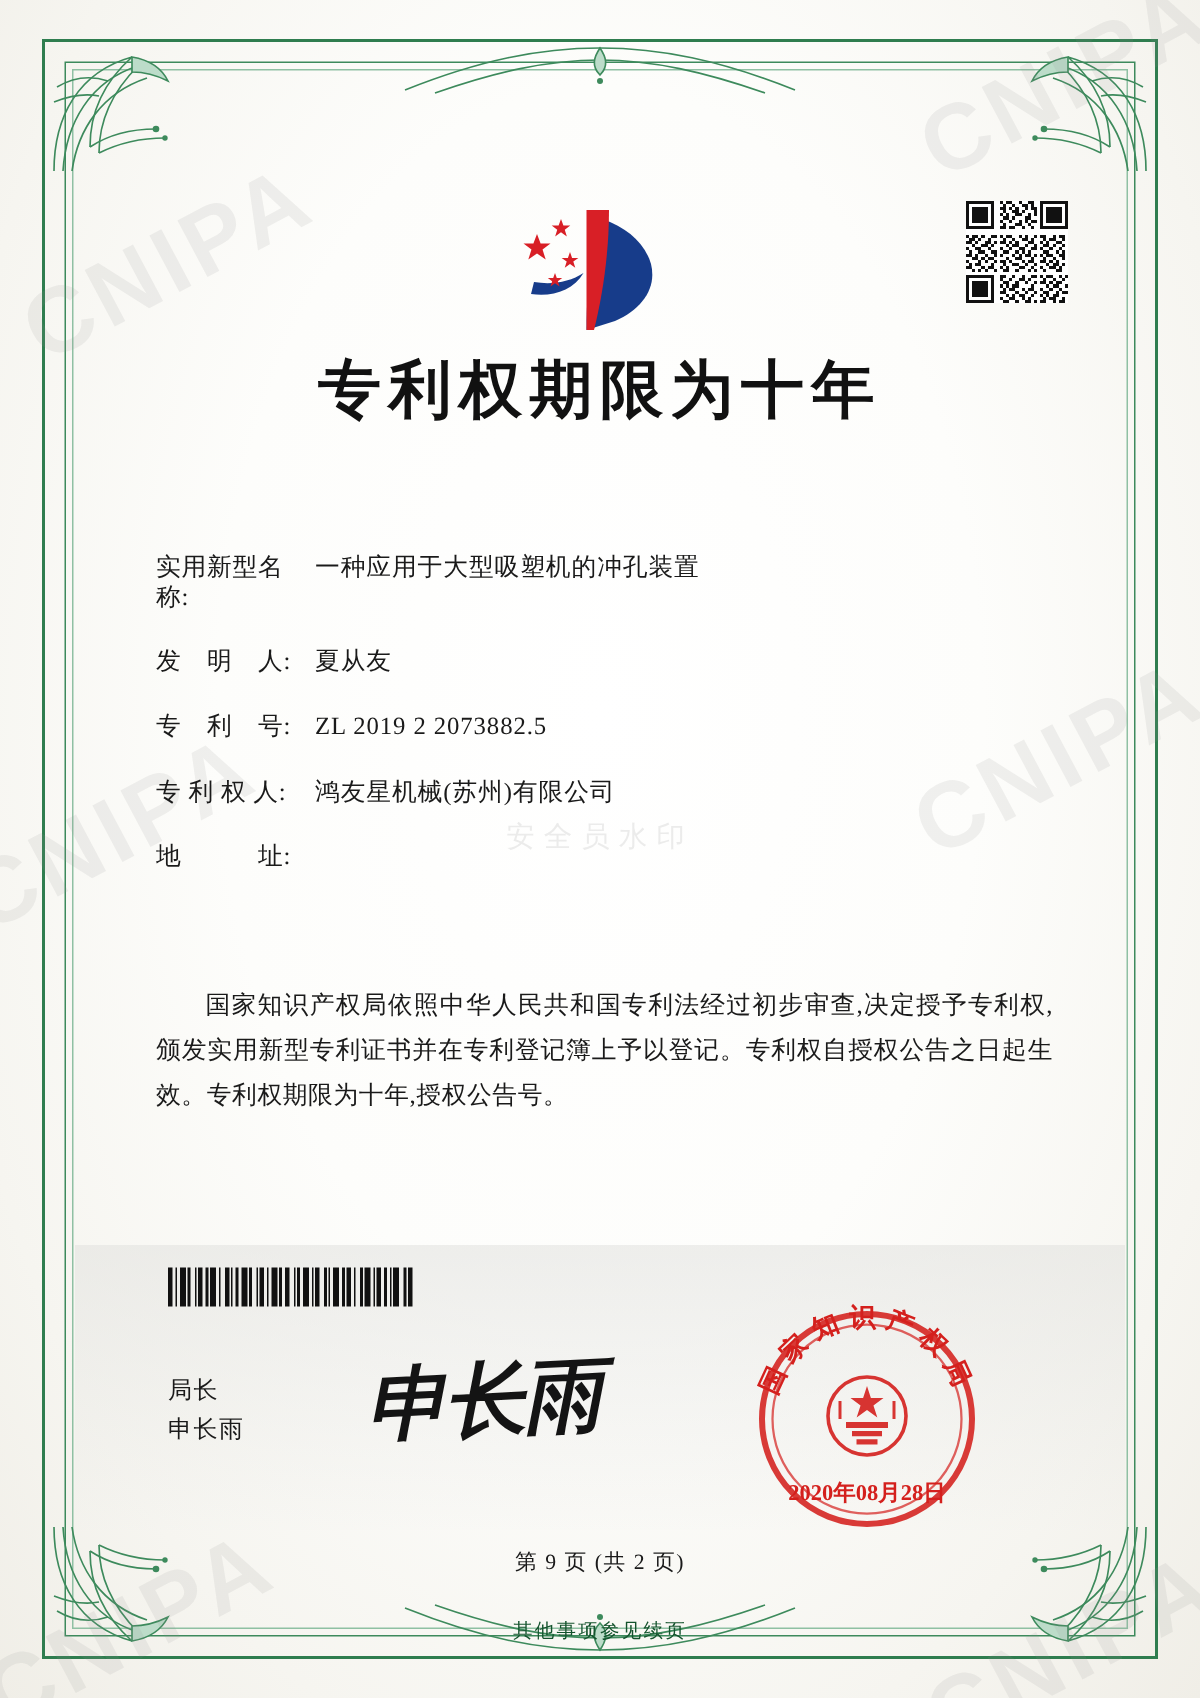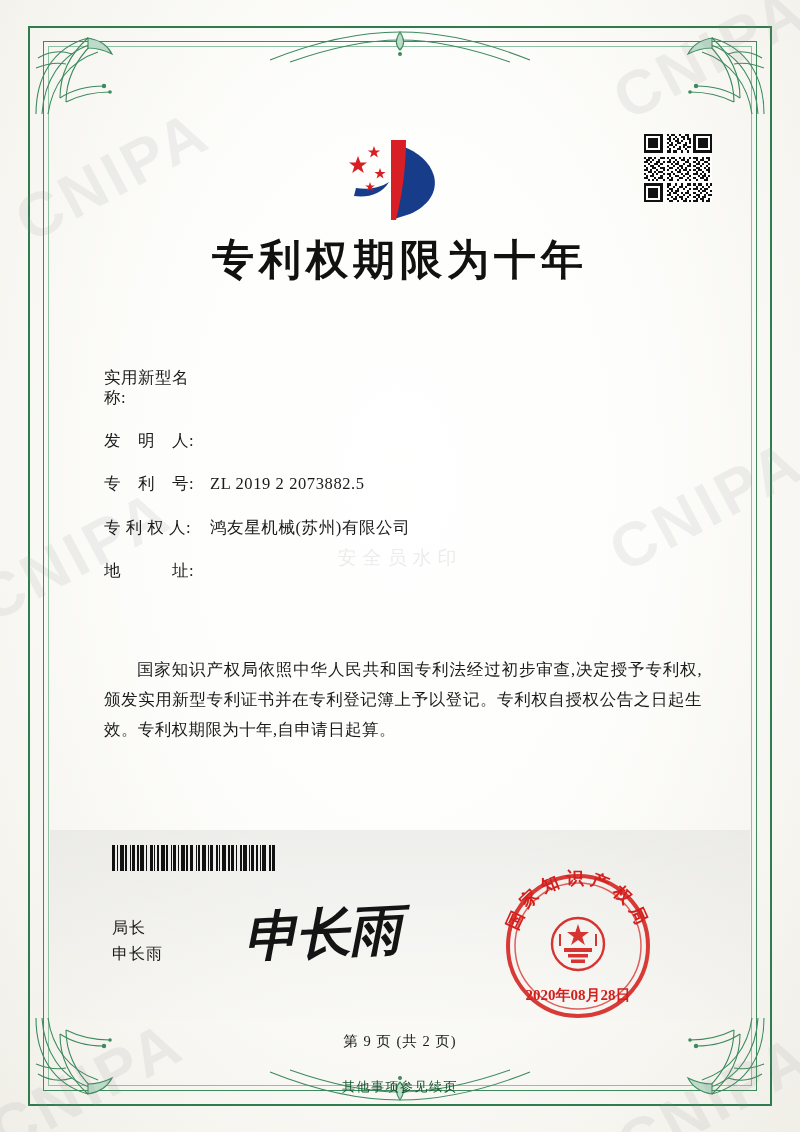--- a/index.html
+++ b/index.html
@@ -617,39 +617,41 @@
           <rect x="30" y="32" width="2" height="1"></rect>
       </g>
     </svg>
   </div>
 
   <div class="title">专利权期限为十年</div>
 
   <div class="fields">
     <div class="field-row">
       <span class="field-label">实用新型名称:</span>
+      <span class="field-value">一种应用于大型吸塑机的冲孔装置</span>
     </div>
     <div class="field-row">
       <span class="field-label">发　明　人:</span>
+      <span class="field-value">夏从友</span>
     </div>
     <div class="field-row">
       <span class="field-label">专　利　号:</span>
       <span class="field-value">ZL 2019 2 2073882.5</span>
     </div>
     <div class="field-row">
       <span class="field-label">专 利 权 人:</span>
       <span class="field-value">鸿友星机械(苏州)有限公司</span>
     </div>
     <div class="field-row">
       <span class="field-label">地　　　址:</span>
     </div>
   </div>
 
   <div class="paragraphs">
-    <p>国家知识产权局依照中华人民共和国专利法经过初步审查,决定授予专利权,颁发实用新型专利证书并在专利登记簿上予以登记。专利权自授权公告之日起生效。专利权期限为十年,自申请日起算。</p>
+    <p>国家知识产权局依照中华人民共和国专利法经过初步审查,决定授予专利权,颁发实用新型专利证书并在专利登记簿上予以登记。专利权自授权公告之日起生效。专利权期限为十年,授权公告号。</p>
   </div>
 
   <div class="scan-band"></div>
 
   <div class="barcode">
     <i style="width:3px"></i>
       <i style="width:2px;background:transparent"></i>
     <i style="width:1px"></i>
       <i style="width:2px;background:transparent"></i>
     <i style="width:4px"></i>

